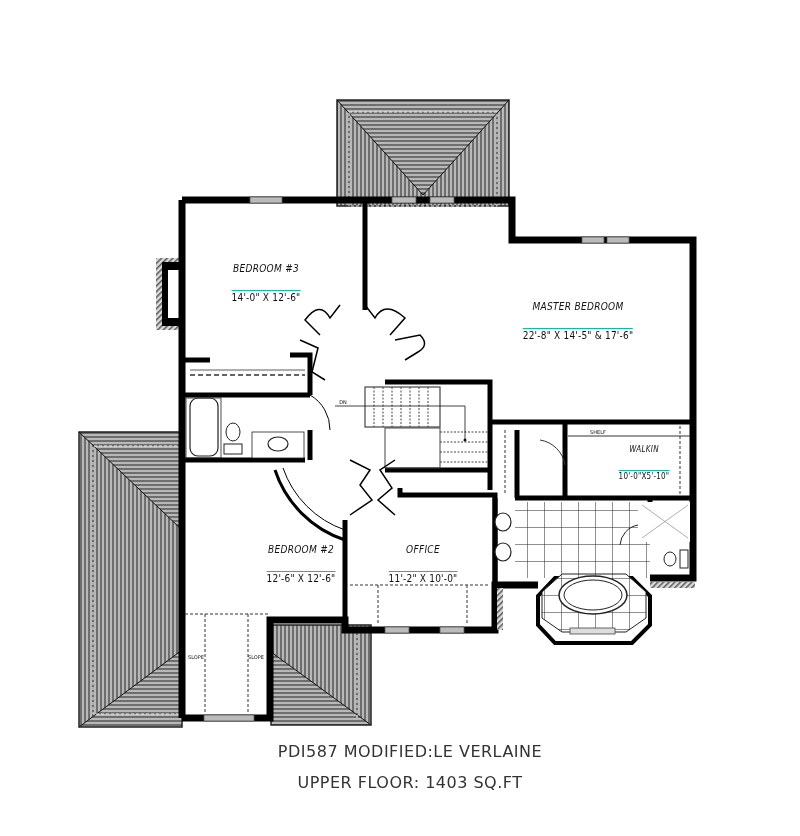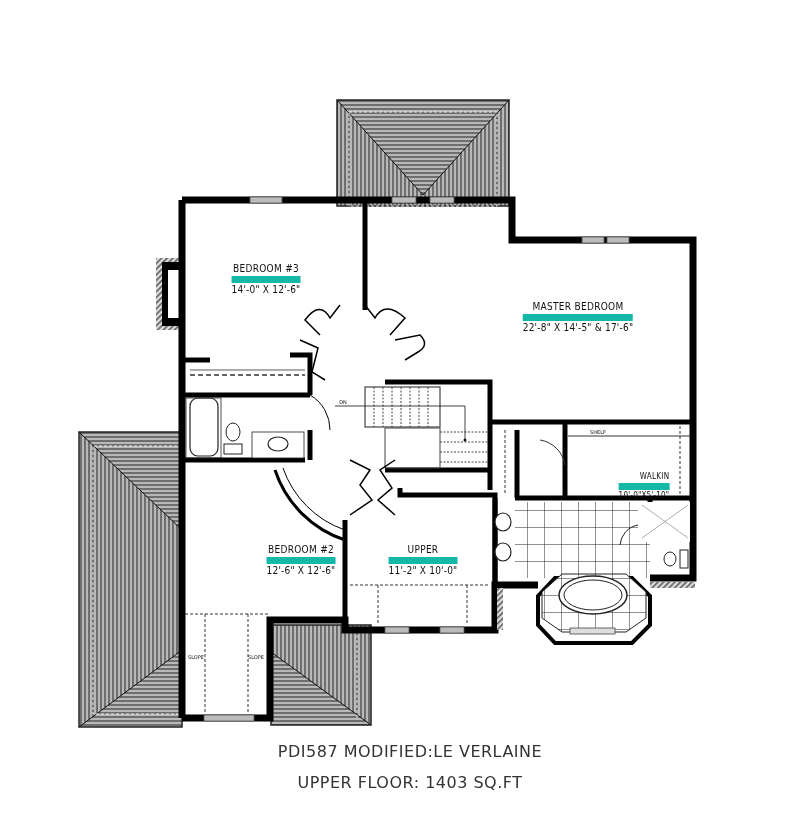--- a/index.html
+++ b/index.html
@@ -1,19 +1,19 @@
 <!DOCTYPE html>
 <html><head>
 <meta charset="utf-8">
 <style>
   html, body { margin: 0; padding: 0; background: #ffffff; }
   body { width: 800px; height: 836px; position: relative; overflow: hidden; font-family: "DejaVu Sans", sans-serif; }
   #plan { position: absolute; left: 0; top: 0; width: 800px; height: 836px; }
   .room-label { position: absolute; text-align: center; font-family: "DejaVu Sans Condensed", "DejaVu Sans", sans-serif; color: #111; line-height: 1; white-space: nowrap; transform: translateX(-50%); }
-  .room-label .name { font-size: 10px; letter-spacing: 0.3px; display: block; padding-bottom: 2px; border-bottom: 7px solid #14b8a6; }
+  .room-label .name { font-size: 10px; letter-spacing: 0.3px; display: block; padding-bottom: 16px; border-bottom: 1px solid #14b8a6; font-style: italic; }
   .room-label .dims { font-size: 10px; display: block; padding-top: 2px; letter-spacing: 0.2px; }
   .small-label { position: absolute; font-size: 5px; color: #111; font-family: "DejaVu Sans", sans-serif; transform: translateX(-50%); white-space: nowrap; }
   .caption { position: absolute; left: 0; width: 100%; text-align: center; font-family: "DejaVu Sans", sans-serif; color: #333; letter-spacing: 0.5px; }
   .caption.line1 { top: 742px; font-size: 16px; padding-left: 10px; }
   .caption.line2 { top: 773px; font-size: 16px; padding-left: 10px; }
 </style>
 </head>
 <body>
 
 <svg id="plan" viewBox="0 0 800 836" xmlns="http://www.w3.org/2000/svg">
@@ -202,30 +202,30 @@
 </svg>
 
 <div class="room-label" style="left:266px; top:264px;">
   <span class="name">BEDROOM #3</span>
   <span class="dims">14'-0" X 12'-6"</span>
 </div>
 <div class="room-label" style="left:578px; top:302px;">
   <span class="name">MASTER BEDROOM</span>
   <span class="dims">22'-8" X 14'-5" &amp; 17'-6"</span>
 </div>
-<div class="room-label" style="left:644px; top:473px; font-size:8px;text-align:right;">
+<div class="room-label" style="left:644px; top:446px; font-size:8px;">
   <span class="name" style="font-size:8px;">WALKIN</span>
   <span class="dims" style="font-size:8px;">10'-0"X5'-10"</span>
 </div>
 <div class="room-label" style="left:253px; top:545px;margin-left:48px;">
   <span class="name">BEDROOM #2</span>
   <span class="dims">12'-6" X 12'-6"</span>
 </div>
 <div class="room-label" style="left:423px; top:545px;">
-  <span class="name">UPPER</span>
+  <span class="name">OFFICE</span>
   <span class="dims">11'-2" X 10'-0"</span>
 </div>
 
 <div class="small-label" style="left:598px; top:429px;">SHELF</div>
 <div class="small-label" style="left:343px; top:399px;">DN</div>
 <div class="small-label" style="left:196px; top:654px;">SLOPE</div>
 <div class="small-label" style="left:256px; top:654px;">SLOPE</div>
 
 <div class="caption line1">PDI587 MODIFIED:LE VERLAINE</div>
 <div class="caption line2">UPPER FLOOR: 1403 SQ.FT</div>

